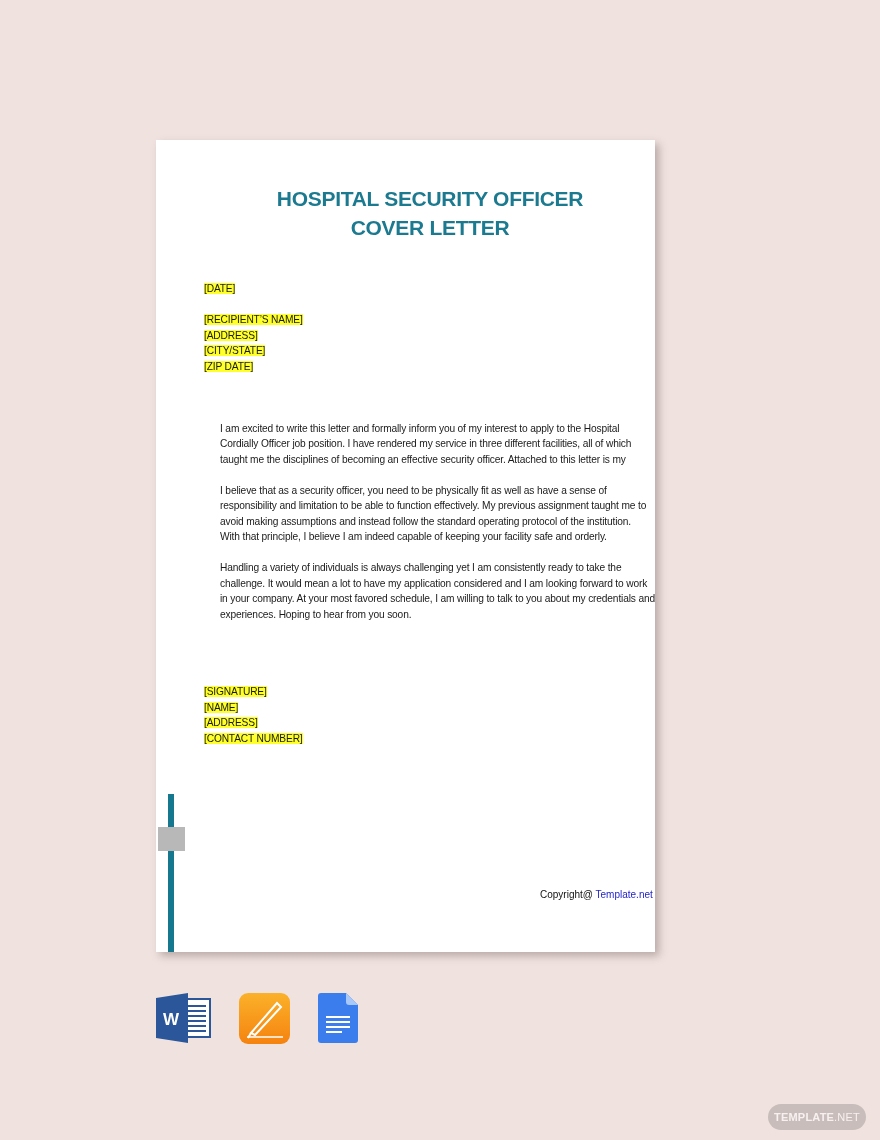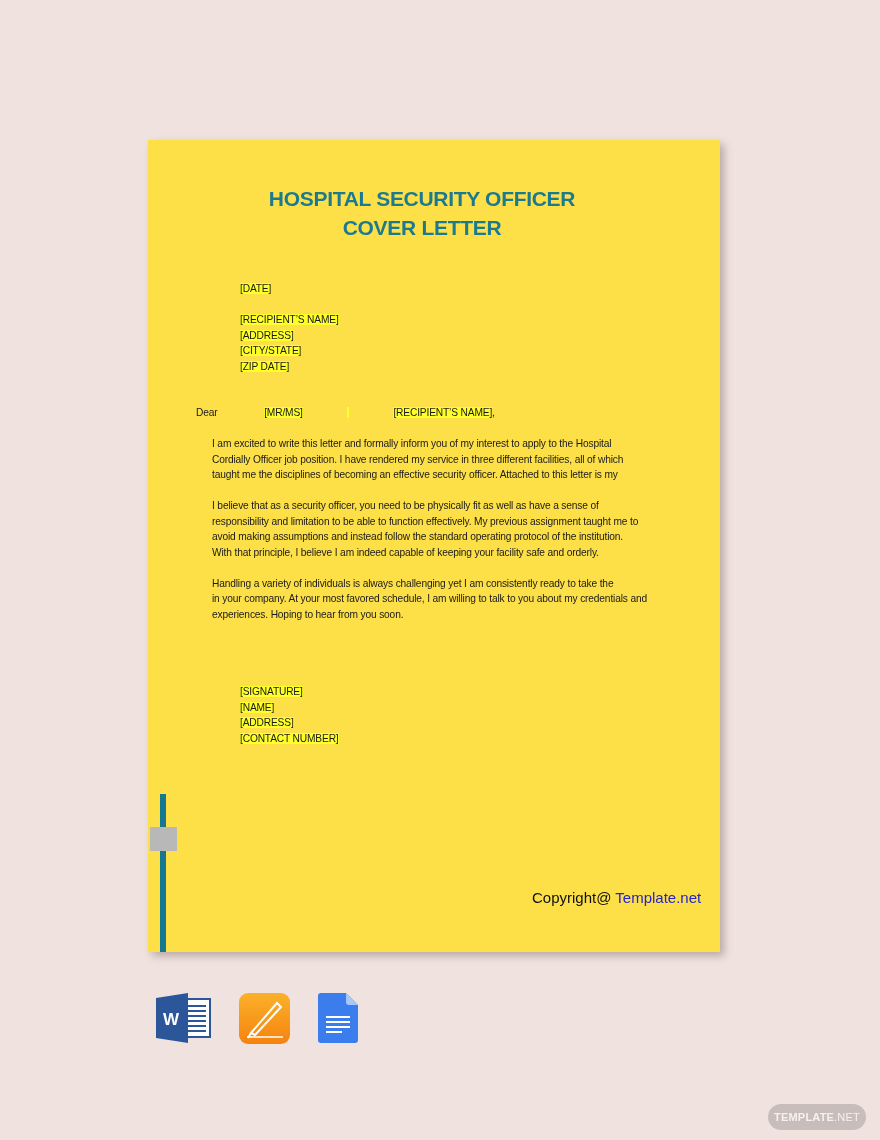--- a/index.html
+++ b/index.html
@@ -5,25 +5,25 @@
   * { margin: 0; padding: 0; box-sizing: border-box; }
   html, body {
     width: 880px;
     height: 1140px;
     background: #f0e3df;
     overflow: hidden;
     font-family: "Liberation Sans", sans-serif;
   }
   .page {
     position: absolute;
-    left: 148px;
+    left: 156px;
     top: 140px;
-    width: 572px;
+    width: 499px;
     height: 812px;
-    background: #fde047;
+    background: #ffffff;
     box-shadow: 4px 4px 8px rgba(120, 100, 100, 0.45);
   }
   .title {
     position: absolute;
     left: 0;
     top: 44px;
     width: 548px;
     text-align: center;
     color: #1b7a8f;
     font-weight: bold;
@@ -36,21 +36,21 @@
     position: absolute;
     left: 48px;
     top: 141px;
     width: 470px;
     font-size: 10.2px;
     line-height: 15.5px;
     color: #1a1a1a;
     letter-spacing: -0.15px;
   }
   .line { display: block; white-space: nowrap; height: 15.5px; }
-  .hl { background: #ffff2a; margin-left: 44px; }
+  .hl { background: #ffff2a; }
   .gap { height: 15.5px; }
   .gap2 { height: 31px; }
   .para-line { display: block; white-space: nowrap; height: 15.5px; margin-left: 16px; }
   .sidebar-bar {
     position: absolute;
     left: 12px;
     top: 654px;
     width: 6px;
     height: 158px;
     background: #16788e;
@@ -60,21 +60,21 @@
     left: 2px;
     top: 687px;
     width: 27px;
     height: 24px;
     background: #b8b8b8;
   }
   .copyright {
     position: absolute;
     left: 384px;
     top: 749px;
-    font-size: 15px;
+    font-size: 10px;
     color: #111;
     white-space: nowrap;
   }
   .copyright .link { color: #2424c8; }
   .icons {
     position: absolute;
     left: 156px;
     top: 993px;
     height: 50px;
   }
@@ -106,38 +106,38 @@
   </div>
 
   <div class="body-text">
     <span class="line"><span class="hl">[DATE]</span></span>
     <div class="gap"></div>
     <span class="line"><span class="hl">[RECIPIENT’S NAME]</span></span>
     <span class="line"><span class="hl">[ADDRESS]</span></span>
     <span class="line"><span class="hl">[CITY/STATE]</span></span>
     <span class="line"><span class="hl">[ZIP DATE]</span></span>
     <div class="gap2"></div>
-    <span class="line"><span>Dear </span><span class="hl">[MR/MS]</span><span class="hl"> </span><span class="hl">[RECIPIENT’S NAME]</span><span>,</span></span>
     <div class="gap"></div>
 
     <div>
       <span class="para-line">I am excited to write this letter and formally inform you of my interest to apply to the Hospital</span>
       <span class="para-line">Cordially Officer job position. I have rendered my service in three different facilities, all of which</span>
       <span class="para-line">taught me the disciplines of becoming an effective security officer. Attached to this letter is my</span>
     </div>
     <div class="gap"></div>
     <div>
       <span class="para-line">I believe that as a security officer, you need to be physically fit as well as have a sense of</span>
       <span class="para-line">responsibility and limitation to be able to function effectively. My previous assignment taught me to</span>
       <span class="para-line">avoid making assumptions and instead follow the standard operating protocol of the institution.</span>
       <span class="para-line">With that principle, I believe I am indeed capable of keeping your facility safe and orderly.</span>
     </div>
     <div class="gap"></div>
     <div>
       <span class="para-line">Handling a variety of individuals is always challenging yet I am consistently ready to take the</span>
+      <span class="para-line">challenge. It would mean a lot to have my application considered and I am looking forward to work</span>
       <span class="para-line">in your company. At your most favored schedule, I am willing to talk to you about my credentials and</span>
       <span class="para-line">experiences. Hoping to hear from you soon.</span>
     </div>
     <div class="gap2"></div>
     <div class="gap2"></div>
     <span class="line"><span class="hl">[SIGNATURE]</span></span>
     <span class="line"><span class="hl">[NAME]</span></span>
     <span class="line"><span class="hl">[ADDRESS]</span></span>
     <span class="line"><span class="hl">[CONTACT NUMBER]</span></span>
   </div>

